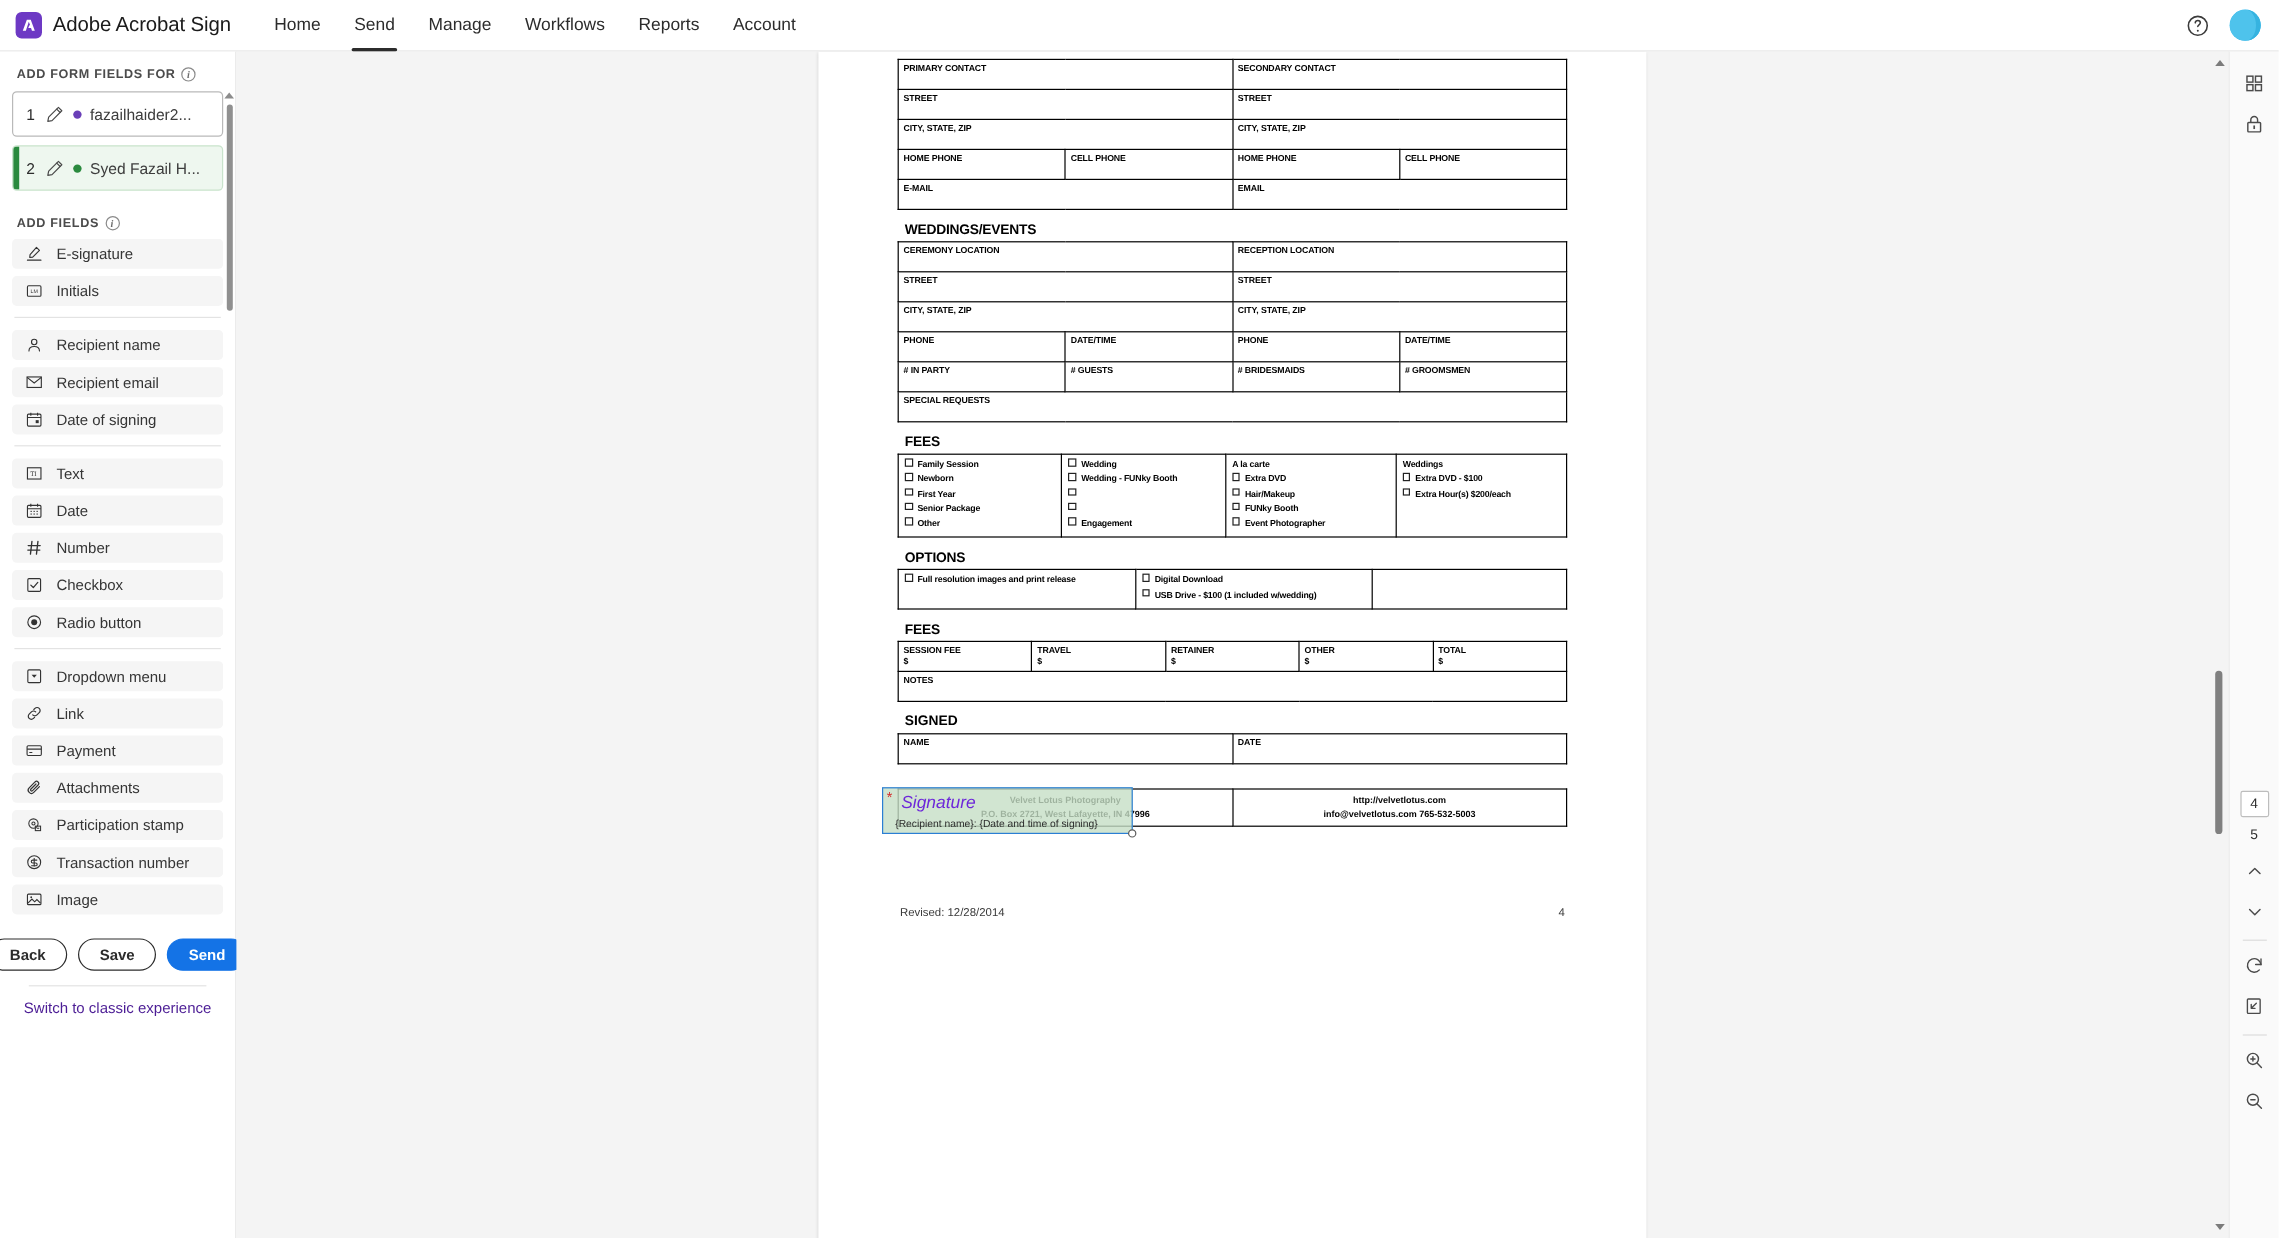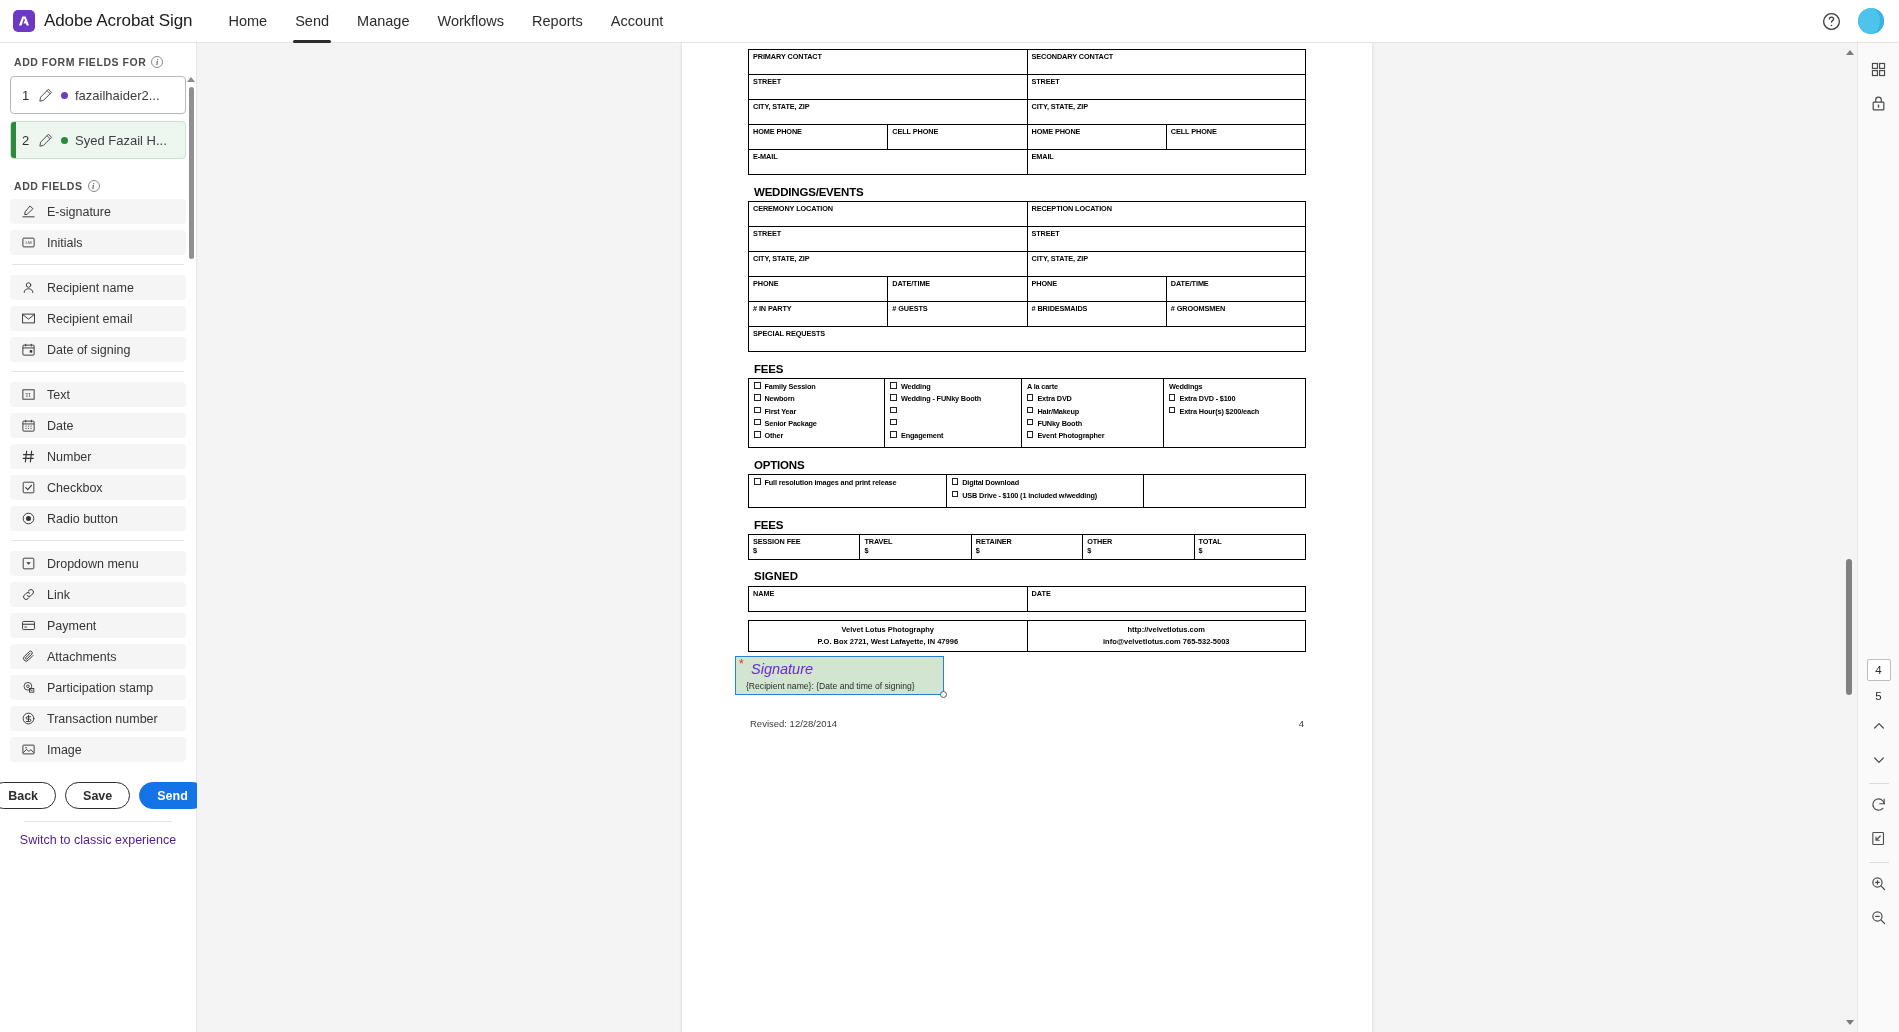--- a/index.html
+++ b/index.html
@@ -145,21 +145,21 @@
     width: 6.5px; height: 6.5px; border: 1px solid #222; flex: 0 0 6.5px; background:#fff;
   }
   .cblbl { font-size: 7.3px; font-weight: bold; letter-spacing: -0.15px; white-space: nowrap; }
   .cbhdr { font-size: 7.3px; font-weight: bold; height: 12.3px; letter-spacing:-0.15px; }
 
   .signed-wrap { display: flex; align-items: flex-end; gap: 0; margin-top: 10px; }
   .signed-lbl { font-size: 11.5px; font-weight: bold; margin-left:6px; margin-bottom: 2px; }
   table.sig { border-collapse: collapse; width: 100%; table-layout: fixed; margin-top: 2px; }
   table.sig td { border: 1px solid #000; font-size:7.3px; font-weight:bold; padding:2px 3px 0 4px; height:25px; vertical-align:top;}
 
-  table.foot { border-collapse: collapse; width:100%; table-layout:fixed; margin-top: 8px; padding-left: 22px; }
+  table.foot { border-collapse: collapse; width:100%; table-layout:fixed; margin-top: 20px; padding-left: 22px; }
   table.foot td {
     border: 1px solid #000; text-align:center; font-size: 7.5px; font-weight: bold;
     padding: 3px 2px 4px; line-height: 1.55;
   }
   .revised {
     display: flex; justify-content: space-between; align-items: center;
     font-size: 9.5px; color: #3a3a3a; font-weight: normal; margin-top: 66px;
     padding: 0 2px;
   }
 
@@ -660,20 +660,23 @@
             </td>
             <td style="width:20%">
               <div>OTHER</div>
               <div>$</div>
             </td>
             <td style="width:20%">
               <div>TOTAL</div>
               <div>$</div>
             </td>
           </tr>
+          <tr>
+            <td colspan="5">NOTES</td>
+          </tr>
         </tbody>
           </table>
 
         <div class="signed-wrap">
           <span class="signed-lbl">SIGNED</span>
         </div>
         <table class="sig outer" style="border:1.6px solid #000;">
           <tbody>
               <tr>
             <td style="width:50%">NAME</td>

